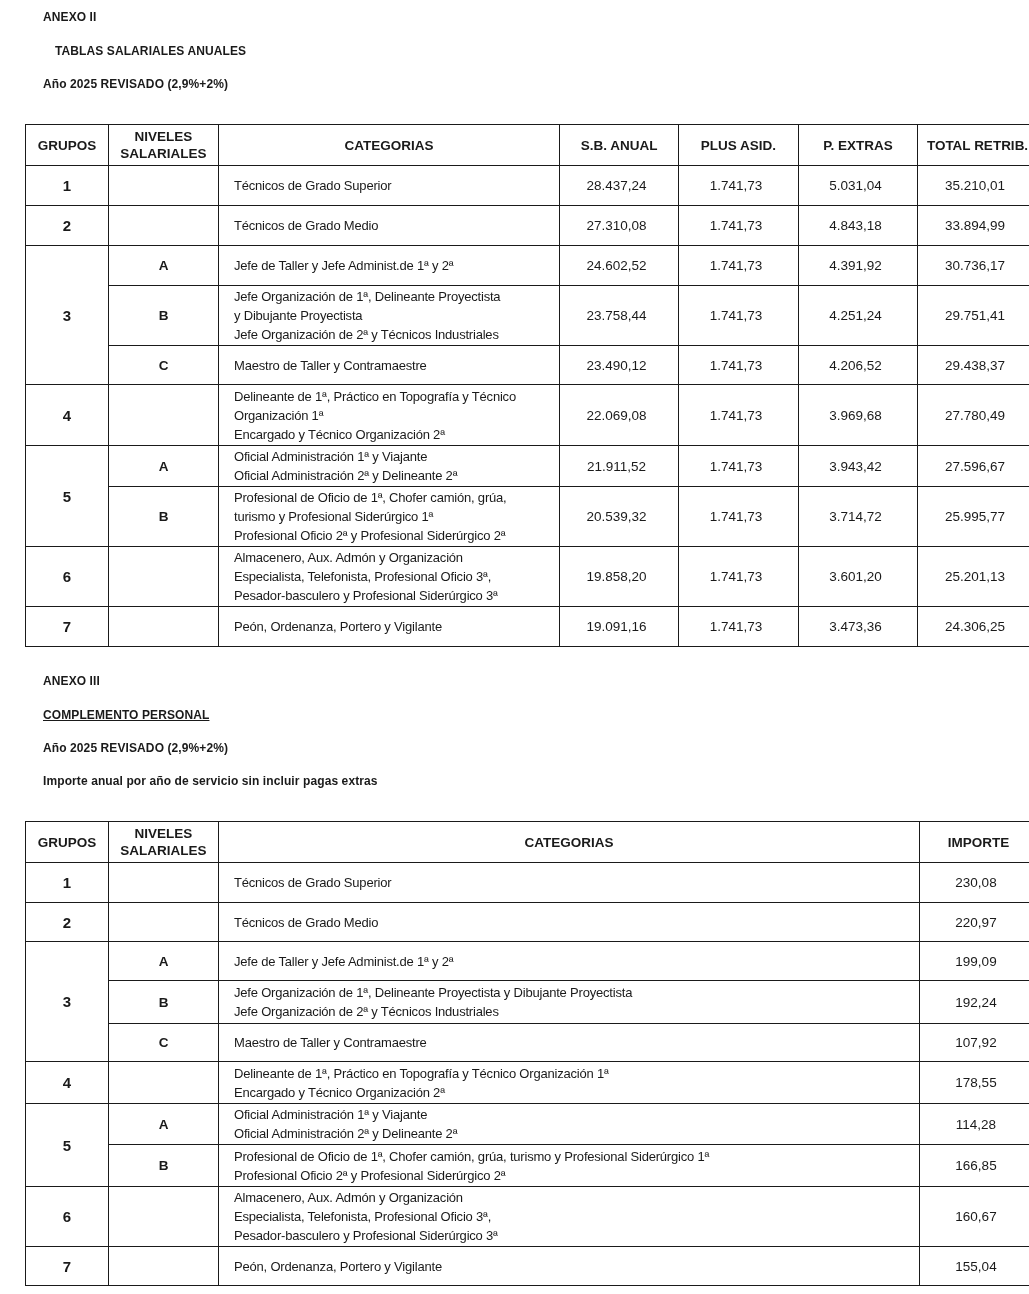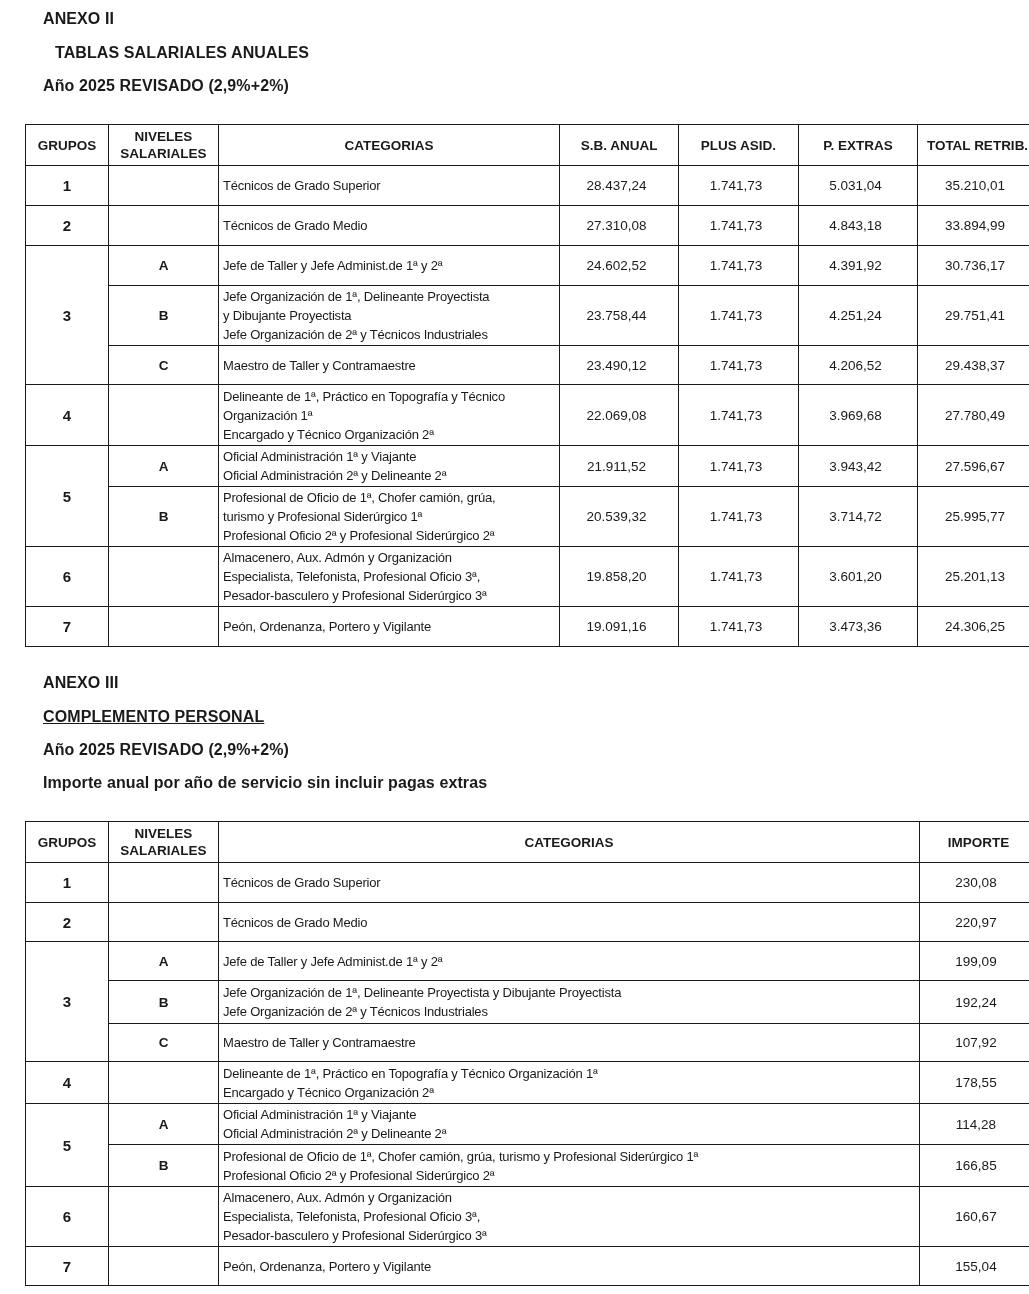--- a/index.html
+++ b/index.html
@@ -1,35 +1,35 @@
 <!DOCTYPE html>
 <html><head>
 <meta charset="utf-8">
 <style>
   html, body { margin: 0; padding: 0; background: #ffffff; }
   body {
     width: 1029px; height: 1294px; position: relative; overflow: hidden;
     font-family: "Liberation Sans", sans-serif; color: #1a1a1a;
   }
   .heading {
-    position: absolute; left: 43px; font-size: 16px; font-weight: bold;
+    position: absolute; left: 43px; font-size: 12px; font-weight: bold;
     font-family: "Liberation Sans", sans-serif; letter-spacing: 0.1px;
   }
   table {
     position: absolute; left: 3px; border-collapse: collapse; table-layout: fixed;
     font-family: Liberation Sans, sans-serif;
     margin-left: 22px;
   }
   th, td {
     border: 1.5px solid #1a1a1a; padding: 0; font-size: 13px; vertical-align: middle;
   }
   th { font-weight: bold; text-align: center; font-size: 13.5px; line-height: 17px; }
   td.grp { text-align: center; font-weight: bold; font-size: 15px; }
   td.lvl { text-align: center; font-weight: bold; font-size: 13.5px; }
-  td.cat { padding-left: 4px; font-size: 13px; line-height: 19px; letter-spacing: -0.2px; }
+  td.cat { padding-left: 15px; font-size: 13px; line-height: 19px; letter-spacing: -0.2px; }
   td.num { text-align: center; padding-right: 5px; font-size: 13.5px; }
   .line { display: block; }
 </style>
 </head>
 <body>
 
 <div class="heading" style="top:10px;">ANEXO II</div>
 <div class="heading" style="top:44px;margin-left:12px;">TABLAS SALARIALES ANUALES</div>
 <div class="heading" style="top:77px;">Año 2025 REVISADO (2,9%+2%)</div>
 

